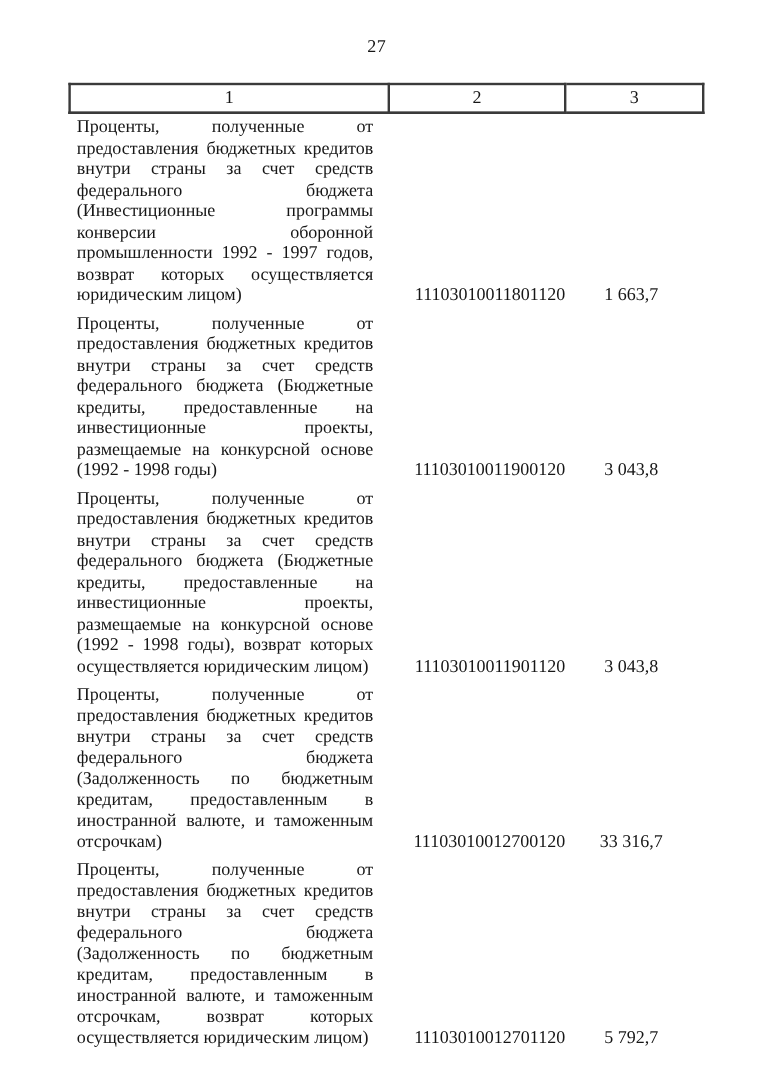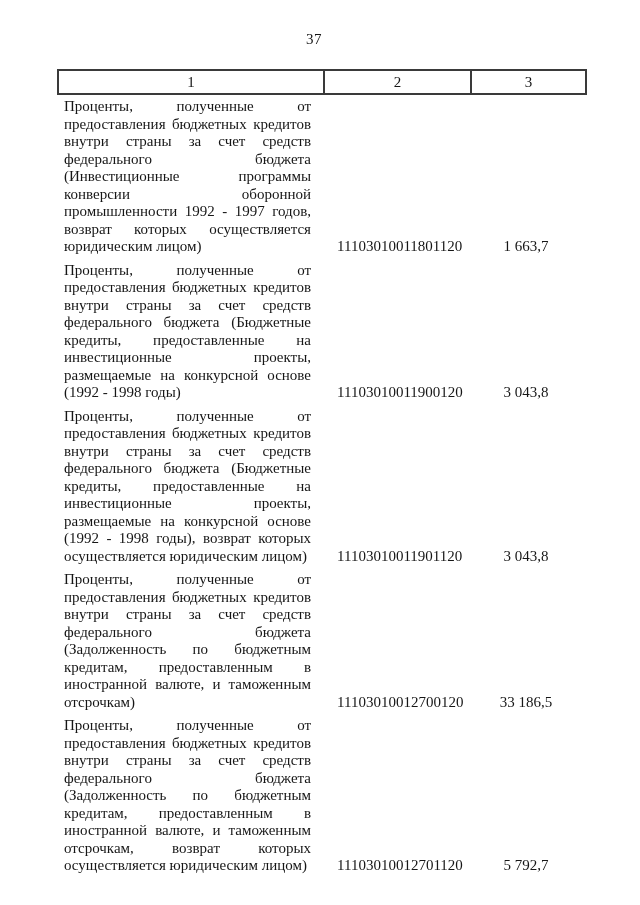--- a/index.html
+++ b/index.html
@@ -43,20 +43,21 @@
     padding: 0;
     text-align: center;
     vertical-align: middle;
     background: #ffffff;
   }
   td {
     font-size: 15px;
     line-height: 17.5px;
     padding: 0;
     border: none;
+    text-align: right;
   }
   td.desc {
     text-align: justify;
     text-align-last: left;
     vertical-align: top;
     padding: 6px 13px 0 6px;
     overflow-wrap: normal;
     hyphens: none;
   }
   tbody tr:first-child td.desc {
@@ -70,21 +71,21 @@
   td.val {
     vertical-align: bottom;
     text-align: center;
     padding-right: 5px;
     white-space: nowrap;
   }
 </style>
 </head>
 <body>
 
-<div class="page-number">37</div>
+<div class="page-number">27</div>
 
 <table class="doc-table">
   <colgroup>
     <col class="c1">
     <col class="c2">
     <col class="c3">
   </colgroup>
   <thead>
     <tr>
       <th>1</th>
@@ -104,21 +105,21 @@
       <td class="val">3 043,8</td>
     </tr>
     <tr>
       <td class="desc">Проценты, полученные от предоставления бюджетных кредитов внутри страны за счет средств федерального бюджета (Бюджетные кредиты, предоставленные на инвестиционные проекты, размещаемые на конкурсной основе (1992 - 1998 годы), возврат которых осуществляется юридическим лицом)</td>
       <td class="code">11103010011901120</td>
       <td class="val">3 043,8</td>
     </tr>
     <tr>
       <td class="desc">Проценты, полученные от предоставления бюджетных кредитов внутри страны за счет средств федерального бюджета (Задолженность по бюджетным кредитам, предоставленным в иностранной валюте, и таможенным отсрочкам)</td>
       <td class="code">11103010012700120</td>
-      <td class="val">33 186,5</td>
+      <td class="val">33 316,7</td>
     </tr>
     <tr>
       <td class="desc">Проценты, полученные от предоставления бюджетных кредитов внутри страны за счет средств федерального бюджета (Задолженность по бюджетным кредитам, предоставленным в иностранной валюте, и таможенным отсрочкам, возврат которых осуществляется юридическим лицом)</td>
       <td class="code">11103010012701120</td>
       <td class="val">5 792,7</td>
     </tr>
   </tbody>
 </table>
 
 </body></html>

